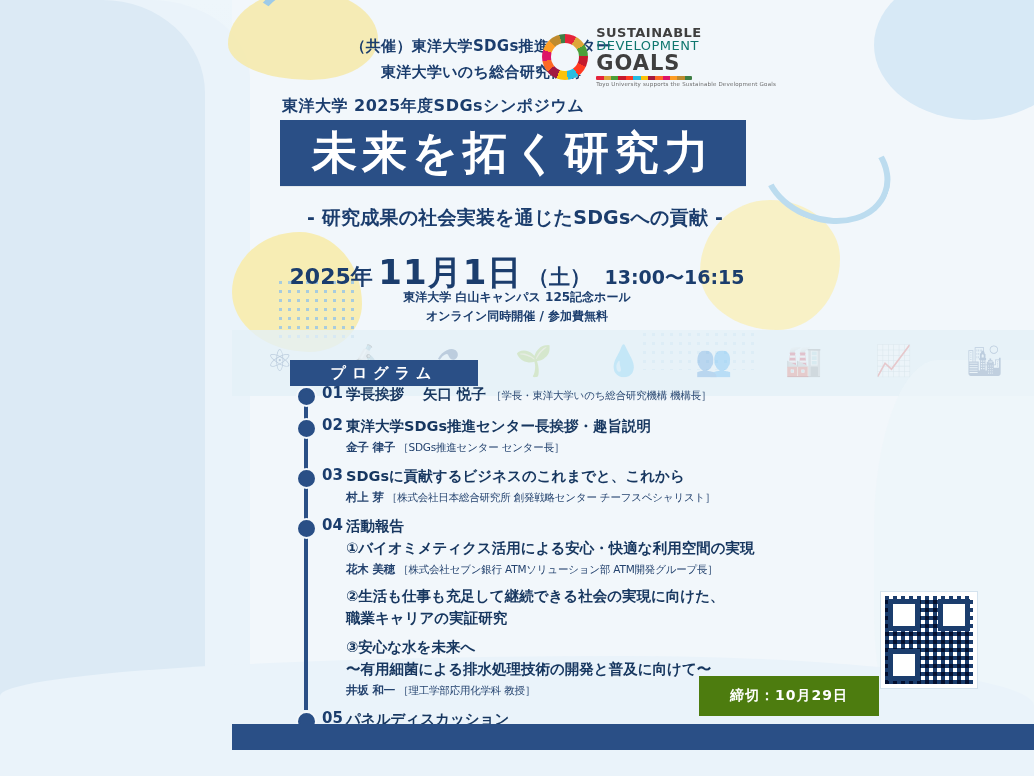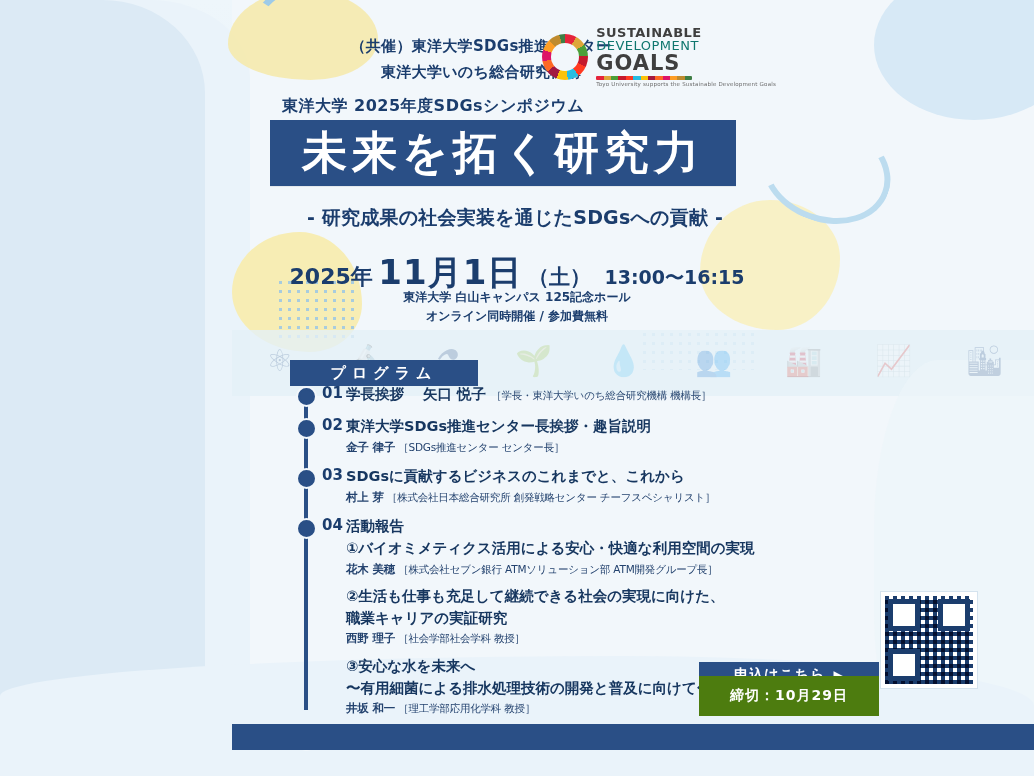--- a/index.html
+++ b/index.html
@@ -132,21 +132,21 @@
     display:flex;height:4px;width:96px;margin-top:2px;border-radius:1px;overflow:hidden;
   }
   .sdg-colorbar i{flex:1;}
 
   
   .pretitle{
     position:absolute;left:282px;top:96px;
     color:#1b3d6d;font-weight:bold;font-size:16px;letter-spacing:.5px;
   }
   .title-box{
-    position:absolute;left:270px;top:120px;width:466px;height:66px;
+    position:absolute;left:280px;top:120px;width:466px;height:66px;
     background:#2a4f86;
     display:flex;align-items:center;justify-content:center;
     box-shadow:0 1px 0 rgba(0,0,0,.06);
   }
   .title-box span{
     color:#fff;font-size:45px;font-weight:bold;letter-spacing:5px;
   }
   .subtitle{
     position:absolute;left:282px;top:205px;width:466px;
     text-align:center;color:#1b3d6d;font-weight:bold;font-size:19px;
@@ -363,24 +363,20 @@
       <div class="sub">①バイオミメティクス活用による安心・快適な利用空間の実現</div>
       <div class="person">
         <b>花木 美穂</b>
         <span>［株式会社セブン銀行 ATMソリューション部 ATM開発グループ長］</span>
       </div>
 
       <div class="gap"></div>
 
       <div class="sub">②生活も仕事も充足して継続できる社会の実現に向けた、</div>
       <div class="sub">職業キャリアの実証研究</div>
-      <div class="person">
-        <b>西野 理子</b>
-        <span>［社会学部社会学科 教授］</span>
-      </div>
 
       <div class="gap"></div>
 
       <div class="sub">③安心な水を未来へ</div>
       <div class="sub">〜有用細菌による排水処理技術の開発と普及に向けて〜</div>
       <div class="person">
         <b>井坂 和一</b>
         <span>［理工学部応用化学科 教授］</span>
       </div>
     </div>
@@ -392,21 +388,17 @@
       <div class="num">05</div>
       <div class="ttl">パネルディスカッション</div>
 
     </div>
 
   </div>
 
   <div class="qr">
       <div class="qr-b"></div>
     </div>
-  <div class="apply-btn">
-    <span>申込はこちら</span>
-    <span class="arrow">▶</span>
-  </div>
   <div class="deadline">締切：10月29日</div>
 
   <div class="deco bottom-band"></div>
 
 </div>
 
 </body></html>

